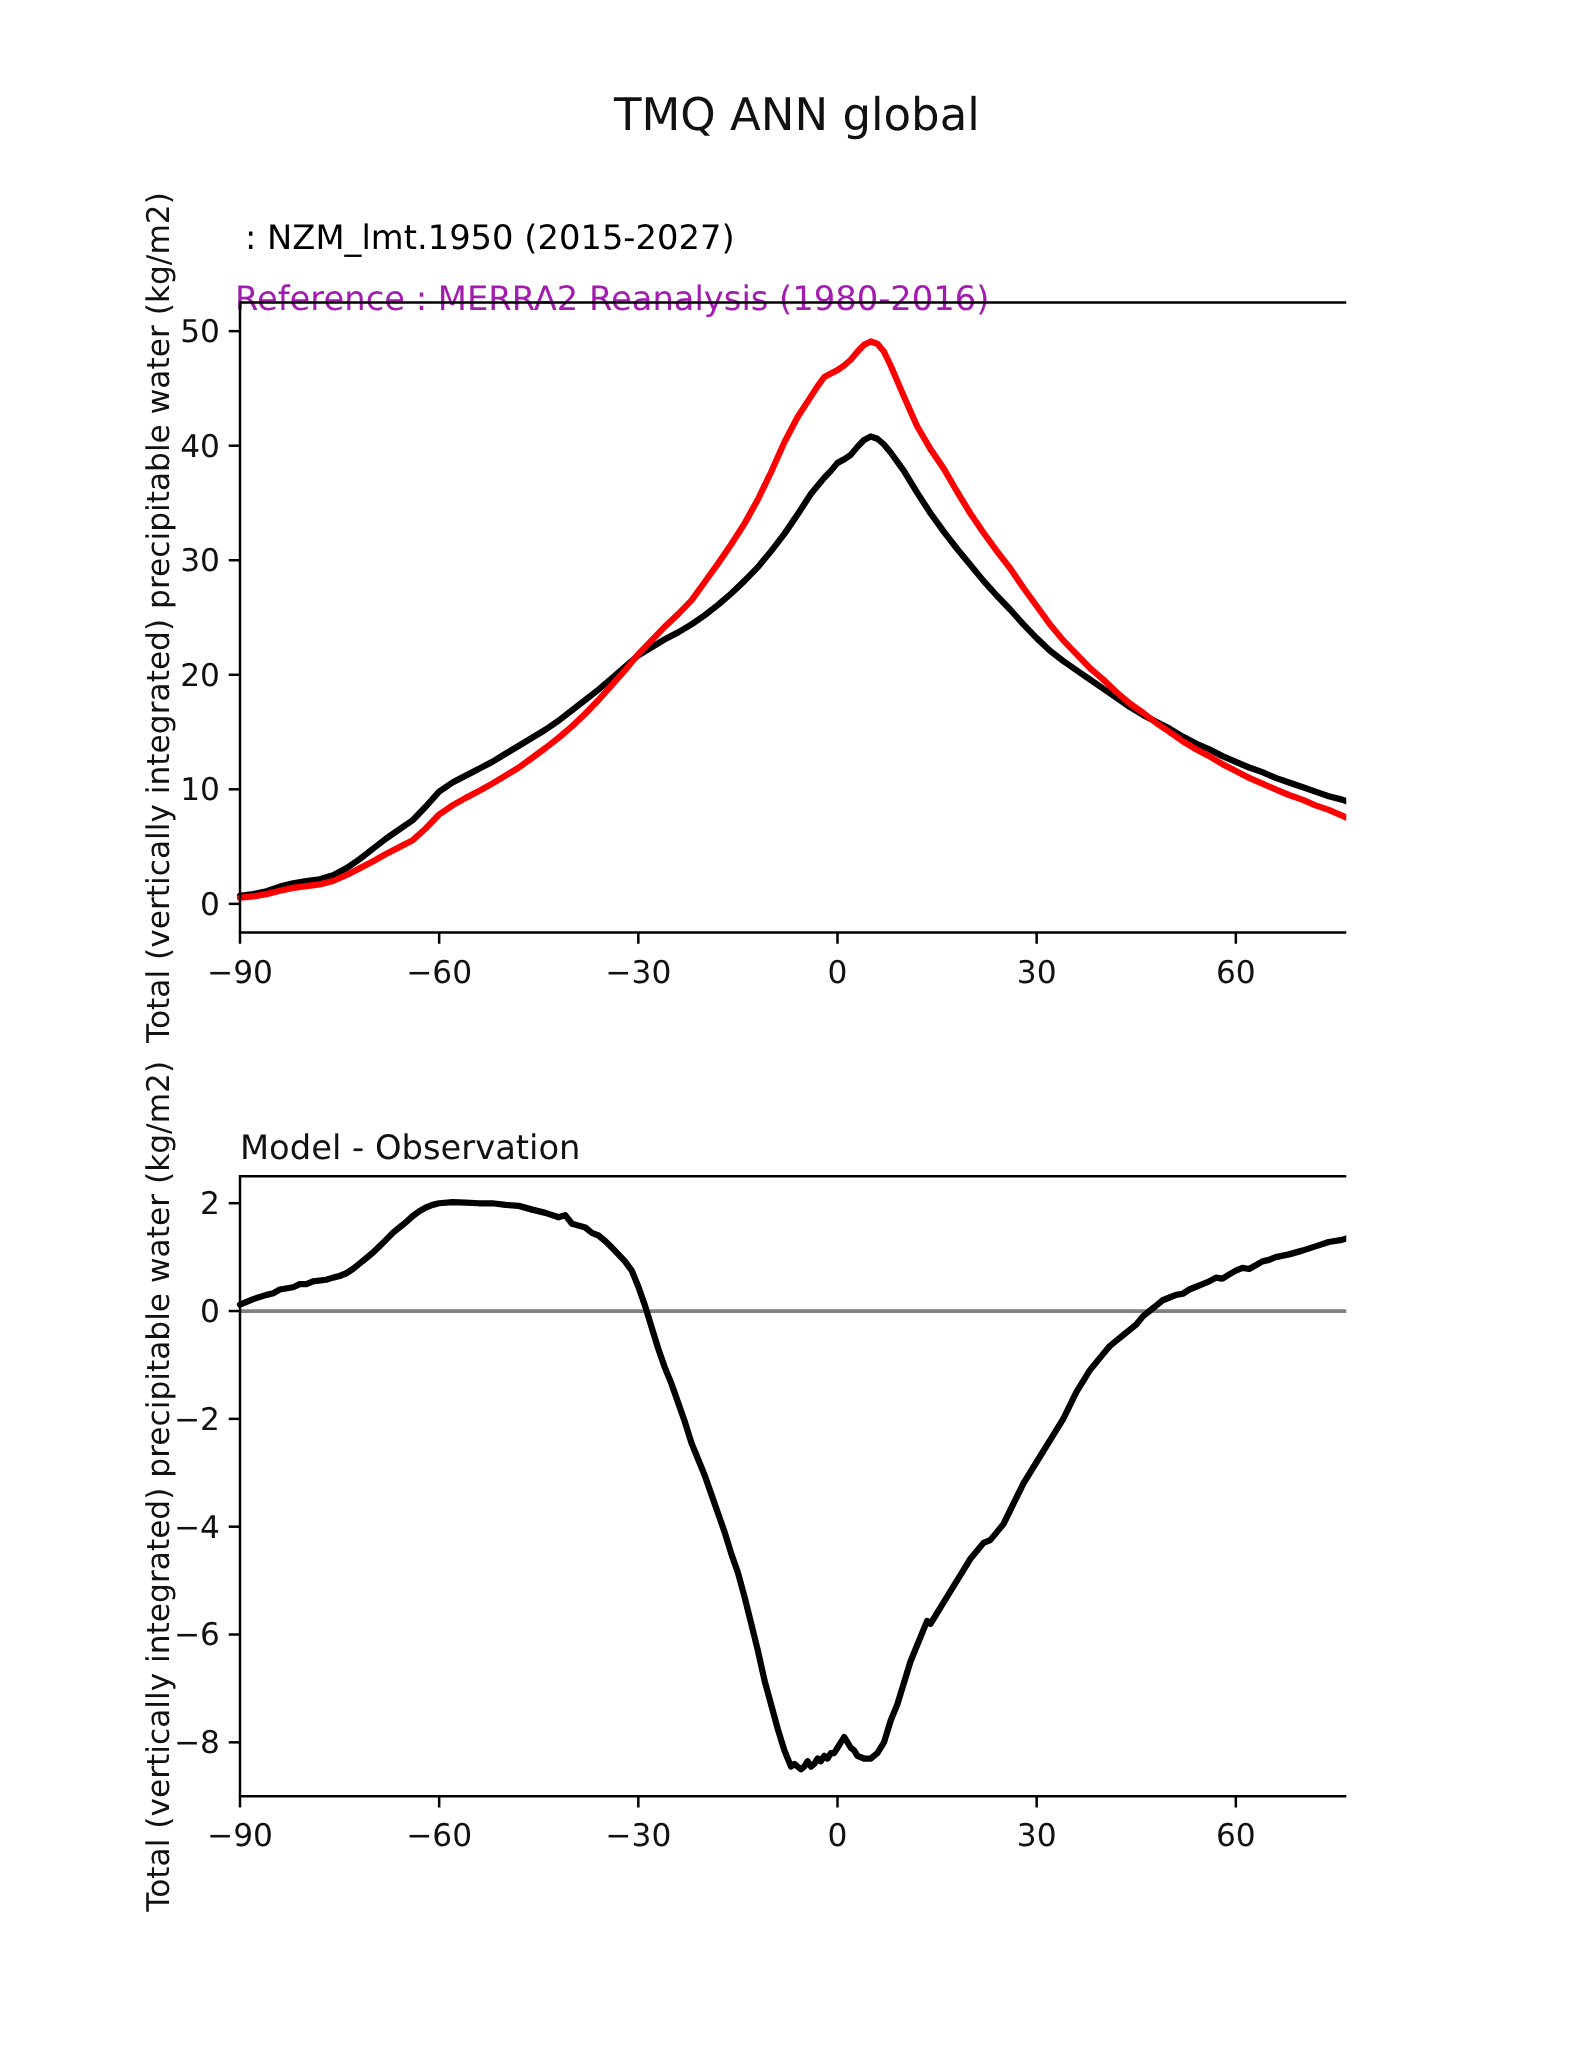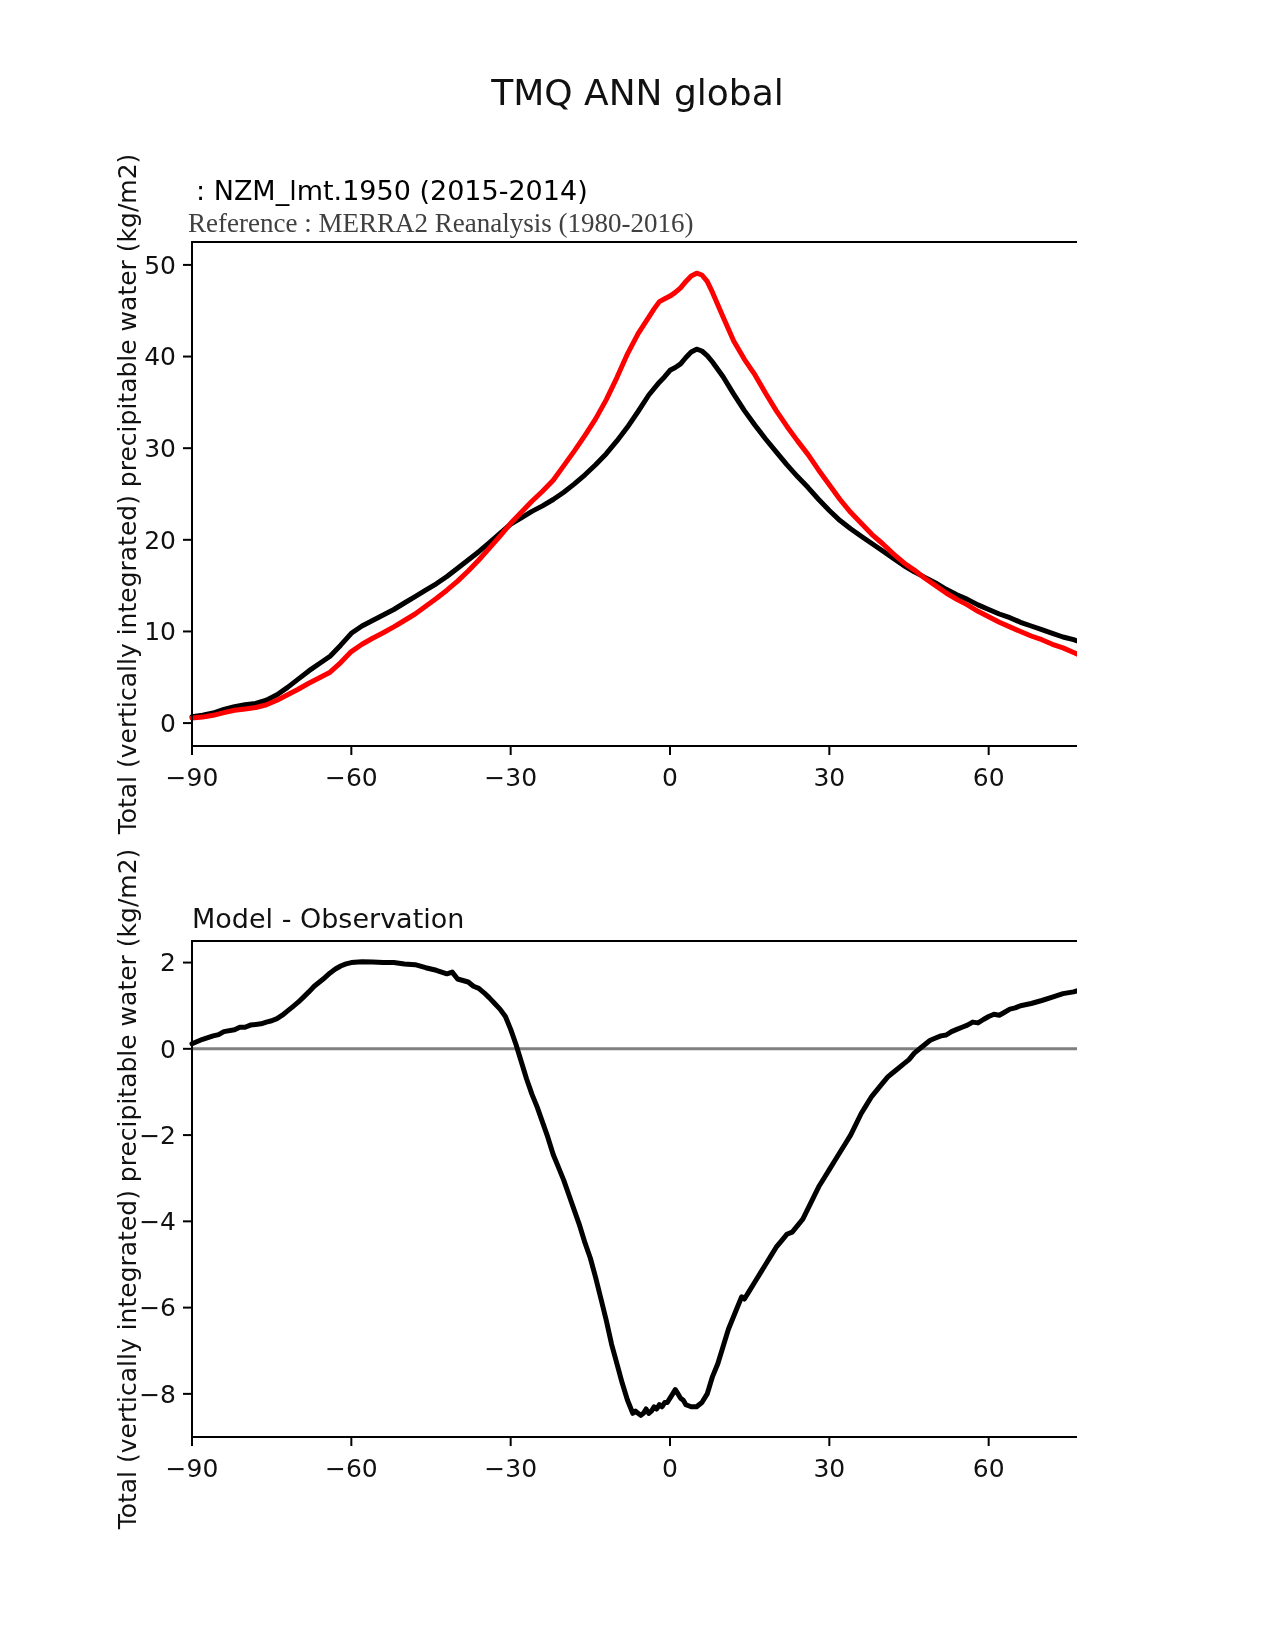--- a/index.html
+++ b/index.html
@@ -9,42 +9,42 @@
     background:#ffffff;
     font-family:"DejaVu Sans",sans-serif;
     overflow:hidden;
   }
   .fig-title{
     position:absolute;left:0;top:72px;width:1275px;
     text-align:center;font-size:36px;color:#111111;
   }
   .legend-line{position:absolute;font-size:27px;white-space:nowrap;}
   .legend-model{left:196px;top:175px;color:#000000;}
-  .legend-reference{left:188px;top:208px;color:#404040;font-family:Liberation Serif, serif;}
+  .legend-reference{left:188px;top:224px;color:#a21caf;}
   .panel2-title{
     position:absolute;left:192px;top:903px;width:956px;
     font-size:27px;color:#111111;
   }
   .ylabel{
     position:absolute;white-space:nowrap;font-size:25px;color:#111111;
     transform:translate(-50%,-50%) rotate(-90deg);
   }
   .ylabel-top{left:127px;top:494px;}
   .ylabel-bottom{left:127px;top:1189px;}
   svg.canvas{position:absolute;left:0;top:0;}
   svg text{font-family:"DejaVu Sans",sans-serif;font-size:25px;fill:#111111;}
 </style>
 </head>
 <body>
 
 <div class="figure">
 
   <div class="fig-title">TMQ ANN global</div>
 
-  <div class="legend-line legend-model">: NZM_lmt.1950 (2015-2014)</div>
+  <div class="legend-line legend-model">: NZM_lmt.1950 (2015-2027)</div>
   <div class="legend-line legend-reference">Reference : MERRA2 Reanalysis (1980-2016)</div>
 
   <div class="panel2-title">Model - Observation</div>
 
   <div class="ylabel ylabel-top">Total (vertically integrated) precipitable water (kg/m2)</div>
   <div class="ylabel ylabel-bottom">Total (vertically integrated) precipitable water (kg/m2)</div>
 
   <svg class="canvas" id="charts-canvas" width="1275" height="1650" viewBox="0 0 1275 1650">
       <polyline points="192.0,716.7 202.6,715.3 213.2,713.0 223.9,709.3 234.5,706.6 245.1,704.8 255.7,703.4 266.4,700.2 277.0,694.7 287.6,687.4 298.2,679.1 308.8,670.9 319.5,663.5 330.1,656.2 340.7,645.2 351.3,633.3 362.0,626.0 372.6,620.5 383.2,615.0 393.8,609.5 404.4,603.0 415.1,596.6 425.7,590.2 436.3,583.8 446.9,576.5 457.6,568.2 468.2,560.0 478.8,551.7 489.4,542.6 500.0,533.4 510.7,524.2 521.3,517.8 531.9,511.4 542.5,505.9 553.2,499.5 563.8,492.2 574.4,483.9 585.0,474.8 595.6,464.7 606.3,453.7 616.9,440.9 627.5,427.1 638.1,411.5 648.8,395.0 659.4,382.2 664.7,376.7 670.0,370.3 675.3,367.5 680.6,363.9 685.9,357.5 691.2,352.0 696.6,349.2 701.9,351.0 707.2,355.6 712.5,362.0 723.1,376.7 733.7,394.1 744.4,410.6 755.0,425.3 765.6,439.0 776.2,451.8 786.8,464.7 797.5,476.6 808.1,487.6 818.7,499.5 829.3,510.5 840.0,520.6 850.6,528.8 861.2,536.2 871.8,543.5 882.4,550.8 893.1,558.1 903.7,565.5 914.3,571.9 924.9,577.4 935.6,582.9 946.2,589.3 956.8,594.8 967.4,599.4 978.0,604.9 988.7,609.5 999.3,614.0 1009.9,617.7 1020.5,622.3 1031.2,626.0 1041.8,629.6 1052.4,633.3 1063.0,637.0 1073.6,639.7 1084.3,643.4 1094.9,647.9 1105.5,651.6 1116.1,655.3 1126.8,658.0 1137.4,659.9 1148.0,659.9" fill="none" stroke="#000000" stroke-width="5" stroke-linejoin="round" stroke-linecap="round"></polyline>
       <polyline points="192.0,718.1 202.6,717.1 213.2,715.3 223.9,712.6 234.5,710.3 245.1,708.9 255.7,707.5 266.4,704.8 277.0,700.2 287.6,694.7 298.2,689.2 308.8,683.2 319.5,677.7 330.1,672.2 340.7,662.6 351.3,651.6 362.0,644.3 372.6,638.3 383.2,632.8 393.8,626.9 404.4,620.5 415.1,614.0 425.7,606.3 436.3,598.5 446.9,590.2 457.6,581.1 468.2,571.0 478.8,560.0 489.4,548.1 500.0,536.2 510.7,523.3 521.3,512.3 531.9,501.3 542.5,491.3 553.2,480.3 563.8,465.6 574.4,450.9 585.0,435.4 595.6,418.9 606.3,399.6 616.9,377.6 627.5,353.8 638.1,333.6 648.8,317.1 654.1,308.9 659.4,301.6 664.7,298.8 670.0,296.1 675.3,292.4 680.6,287.8 685.9,281.4 691.2,275.9 696.6,273.2 701.9,275.0 707.2,281.4 712.5,292.4 723.1,317.1 733.7,341.0 744.4,359.3 755.0,374.9 765.6,393.2 776.2,410.6 786.8,426.2 797.5,440.9 808.1,454.6 818.7,470.2 829.3,484.8 840.0,499.5 850.6,512.3 861.2,523.3 871.8,534.3 882.4,543.5 893.1,553.6 903.7,562.7 914.3,570.1 924.9,578.3 935.6,585.6 946.2,593.0 956.8,599.4 967.4,604.9 978.0,611.3 988.7,616.8 999.3,622.3 1009.9,626.9 1020.5,631.5 1031.2,636.0 1041.8,639.7 1052.4,644.3 1063.0,647.9 1073.6,652.5 1084.3,657.1 1094.9,661.7 1105.5,664.4 1116.1,667.2 1126.8,669.9 1137.4,671.8 1148.0,673.6" fill="none" stroke="#ff0000" stroke-width="5" stroke-linejoin="round" stroke-linecap="round"></polyline>

